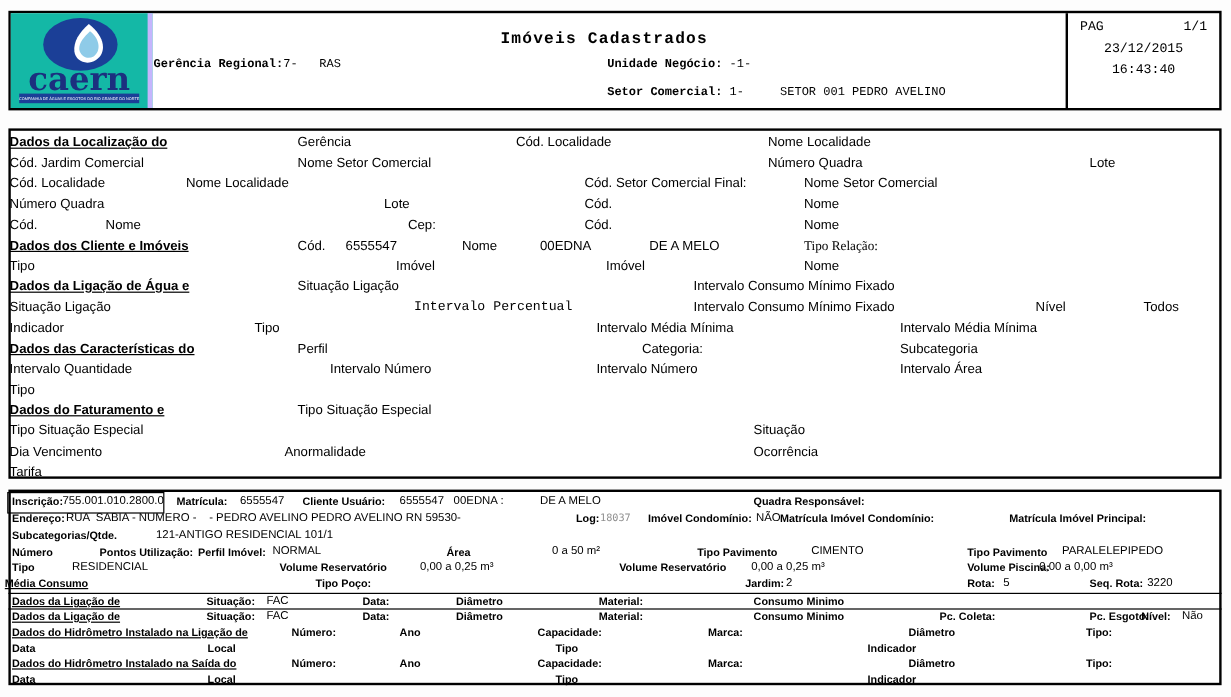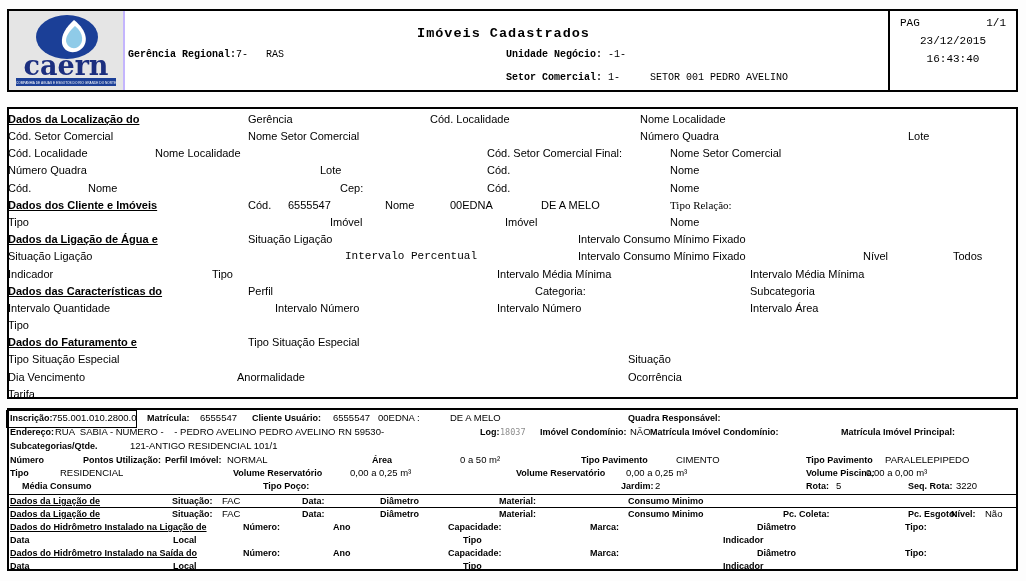--- a/index.html
+++ b/index.html
@@ -5,21 +5,21 @@
   html,body{margin:0;padding:0;}
   body{
     width:1026px;height:581px;background:#fdfdfd;position:relative;
     font-family:"Liberation Sans",sans-serif;color:#000;overflow:hidden;
   }
   .box{position:absolute;border:2px solid #000;background:#fff;box-sizing:border-box;}
   #header-box{left:7px;top:9px;width:1011px;height:83px;}
   #criteria-box{left:7px;top:107px;width:1011px;height:292px;}
   #record-box{left:7px;top:408px;width:1011px;height:163px;}
 
-  .logo-cell{position:absolute;left:0;top:0;bottom:0;width:114px;border-right:2px solid #c4b5fd;background:#e5e5e5;}
+  .logo-cell{position:absolute;left:0;top:0;bottom:0;width:114px;border-right:4px solid #c4b5fd;background:#14b8a6;}
   #title{position:absolute;left:114px;right:132px;top:15px;text-align:center;
          font:bold 13.5px "Liberation Mono",monospace;letter-spacing:1px;}
   .hfield{position:absolute;font:bold 10px "Liberation Mono",monospace;white-space:pre;}
   .hfield .hval{font-weight:normal;}
   .pag-cell{position:absolute;left:879px;top:0;bottom:0;right:0;border-left:2px solid #000;
             font:11px "Liberation Mono",monospace;padding:3px 10px;box-sizing:border-box;}
   .pag-row{display:flex;justify-content:space-between;line-height:18px;}
   .pag-center{text-align:center;line-height:18px;white-space:pre;}
 
   
@@ -72,21 +72,21 @@
 
 <div id="inscricao-rect"></div>
 <div class="rule" style="top:494px"></div>
 <div class="rule" style="top:507px"></div>
 
 <div id="labels-layer">
     <span class="cl u" style="left: 8px; top: 113px;">Dados da Localização do</span>
     <span class="cl" style="left: 248px; top: 113px;">Gerência</span>
     <span class="cl" style="left: 430px; top: 113px;">Cód. Localidade</span>
     <span class="cl" style="left: 640px; top: 113px;">Nome Localidade</span>
-    <span class="cl" style="left: 8px; top: 130px;">Cód. Setor Comercial</span>
+    <span class="cl" style="left: 8px; top: 130px;">Cód. Jardim Comercial</span>
     <span class="cl" style="left: 248px; top: 130px;">Nome Setor Comercial</span>
     <span class="cl" style="left: 640px; top: 130px;">Número Quadra</span>
     <span class="cl" style="left: 908px; top: 130px;">Lote</span>
     <span class="cl" style="left: 8px; top: 147px;">Cód. Localidade</span>
     <span class="cl" style="left: 155px; top: 147px;">Nome Localidade</span>
     <span class="cl" style="left: 487px; top: 147px;">Cód. Setor Comercial Final:</span>
     <span class="cl" style="left: 670px; top: 147px;">Nome Setor Comercial</span>
     <span class="cl" style="left: 8px; top: 164px;">Número Quadra</span>
     <span class="cl" style="left: 320px; top: 164px;">Lote</span>
     <span class="cl" style="left: 487px; top: 164px;">Cód.</span>
@@ -166,21 +166,21 @@
     <span class="rl" style="left: 806px; top: 455px;">Tipo Pavimento</span>
     <span class="rl v" style="left: 885px; top: 455px;">PARALELEPIPEDO</span>
     <span class="rl" style="left: 10px; top: 468px;">Tipo</span>
     <span class="rl v" style="left: 60px; top: 468px;">RESIDENCIAL</span>
     <span class="rl" style="left: 233px; top: 468px;">Volume Reservatório</span>
     <span class="rl v" style="left: 350px; top: 468px;">0,00 a 0,25 m³</span>
     <span class="rl" style="left: 516px; top: 468px;">Volume Reservatório</span>
     <span class="rl v" style="left: 626px; top: 468px;">0,00 a 0,25 m³</span>
     <span class="rl" style="left: 806px; top: 468px;">Volume Piscina:</span>
     <span class="rl v" style="left: 866px; top: 468px;">0,00 a 0,00 m³</span>
-    <span class="rl" style="left: 22px; top: 481px;">Média Consumo</span>
+    <span class="rl" style="left: 4px; top: 481px; text-decoration: underline;">Média Consumo</span>
     <span class="rl" style="left: 263px; top: 481px;">Tipo Poço:</span>
     <span class="rl" style="left: 621px; top: 481px;">Jardim:</span>
     <span class="rl v" style="left: 655px; top: 481px;">2</span>
     <span class="rl" style="left: 806px; top: 481px;">Rota:</span>
     <span class="rl v" style="left: 836px; top: 481px;">5</span>
     <span class="rl" style="left: 908px; top: 481px;">Seq. Rota:</span>
     <span class="rl v" style="left: 956px; top: 481px;">3220</span>
     <span class="rl u" style="left: 10px; top: 496px;">Dados da Ligação de</span>
     <span class="rl" style="left: 172px; top: 496px;">Situação:</span>
     <span class="rl v" style="left: 222px; top: 496px;">FAC</span>

